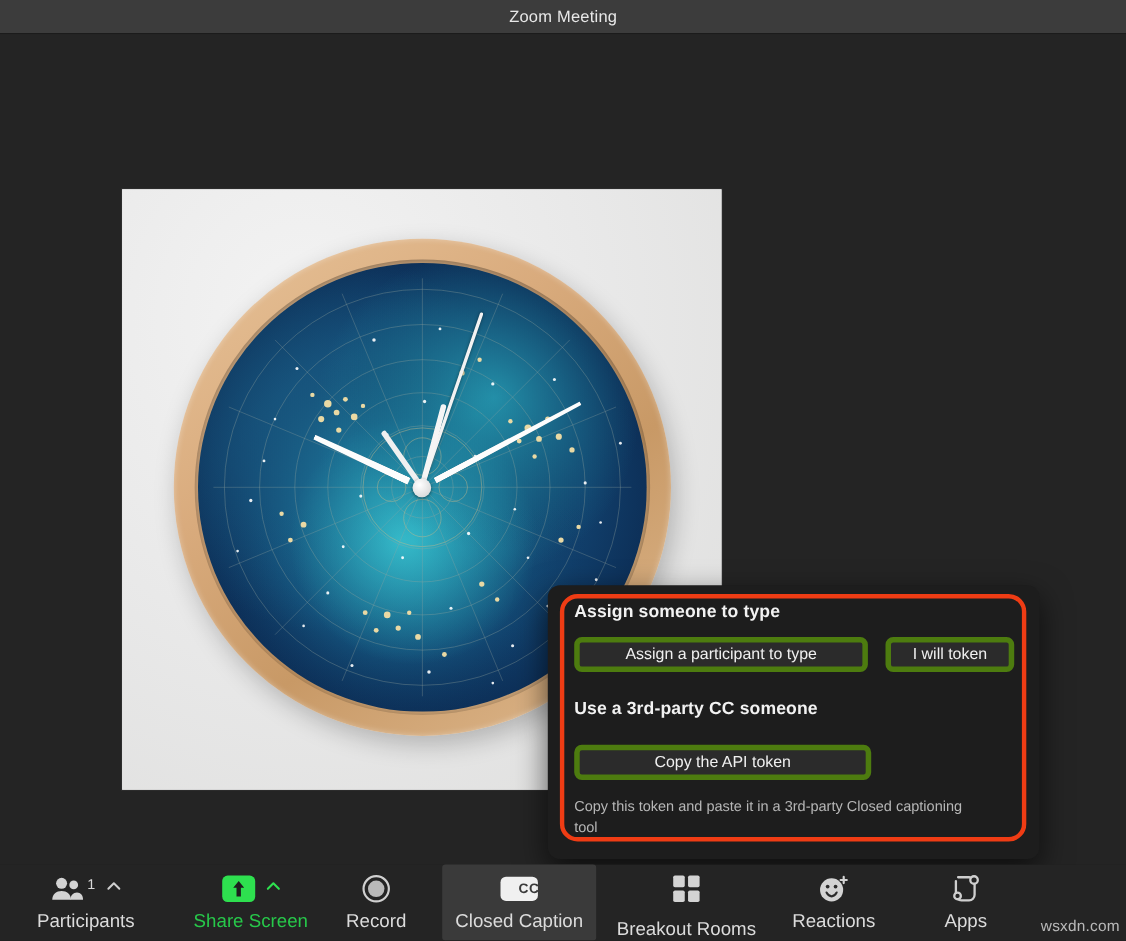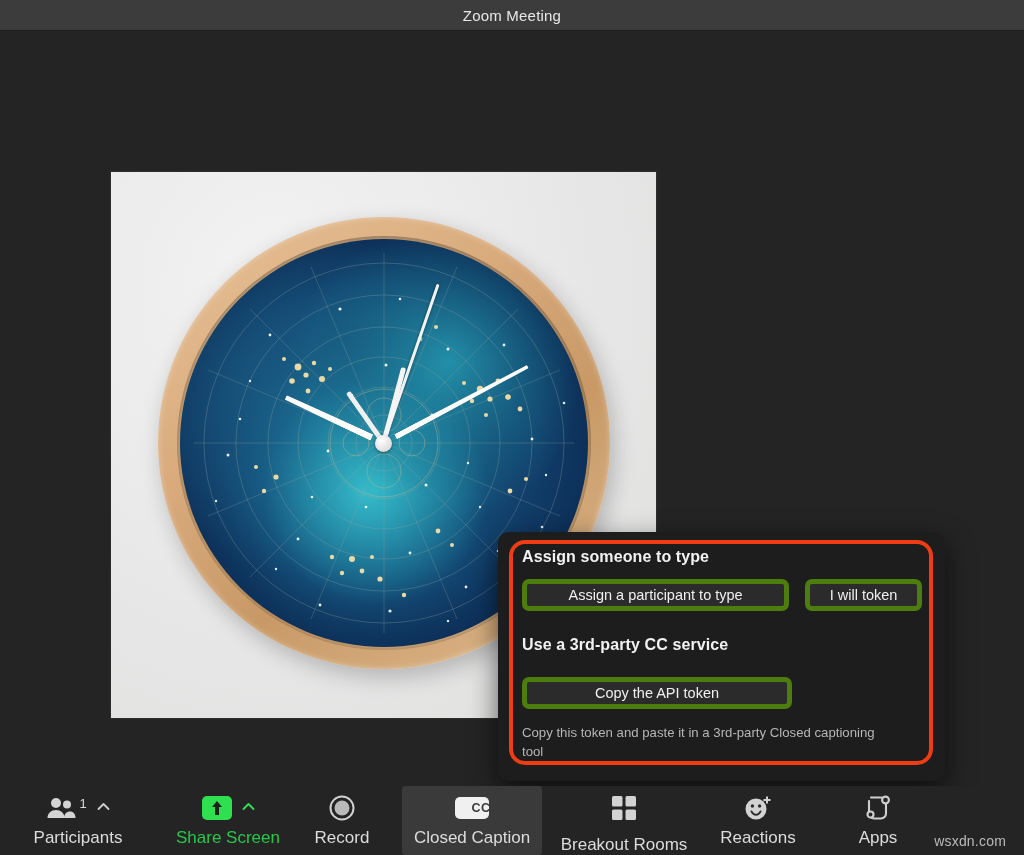--- a/index.html
+++ b/index.html
@@ -228,21 +228,21 @@
     margin-left: 3px;
     position: relative; top: -5px;
   }
   .chev {
     display: inline-block;
     margin-left: 10px;
     position: relative; top: -2px;
   }
   .watermark {
     position: absolute;
-    right: 18px; bottom: 6px;
+    right: 6px; bottom: 6px;
     color: #c9c9c9;
     font-size: 14px;
     opacity: .9;
     letter-spacing: .2px;
   }
 </style>
 </head>
 <body>
 
 <div id="app">
@@ -395,21 +395,21 @@
       <div class="cc-highlight"></div>
       <div class="cc-body">
 
         <div class="cc-heading">Assign someone to type</div>
 
         <div class="cc-btn-row">
           <div class="cc-btn cc-btn-assign">Assign a participant to type</div>
           <div class="cc-btn cc-btn-iwilltype">I will token</div>
         </div>
 
-        <div class="cc-heading second">Use a 3rd-party CC service</div>
+        <div class="cc-heading second">Use a 3rd-party CC someone</div>
 
         <div class="cc-btn cc-btn-copy">Copy the API token</div>
 
         <div class="cc-note">Copy this token and paste it in a 3rd-party Closed captioning tool</div>
       </div>
     </div>
 
   </div>
 
   <div class="toolbar">

